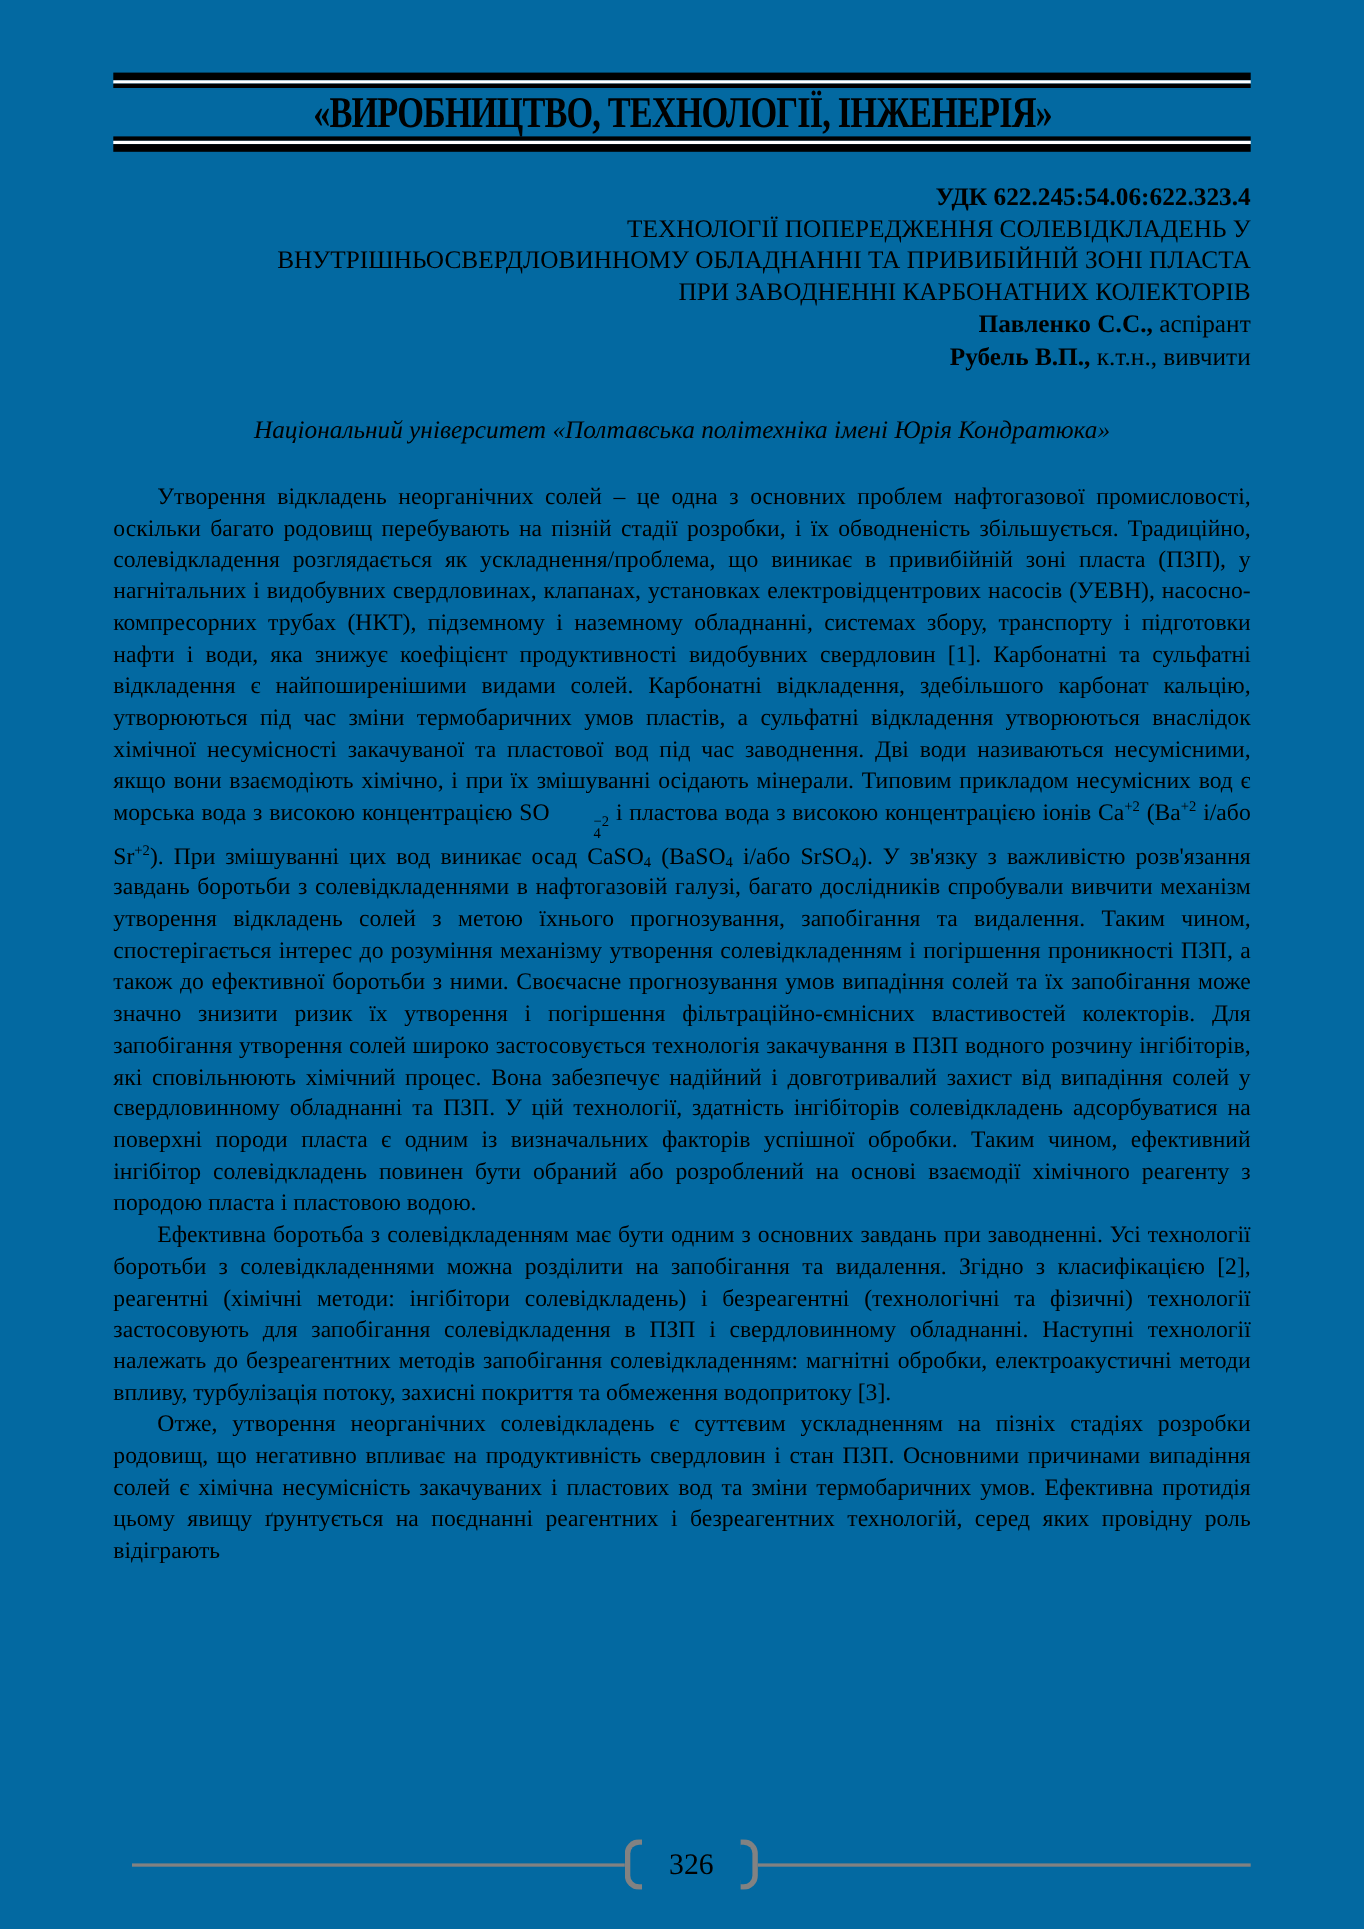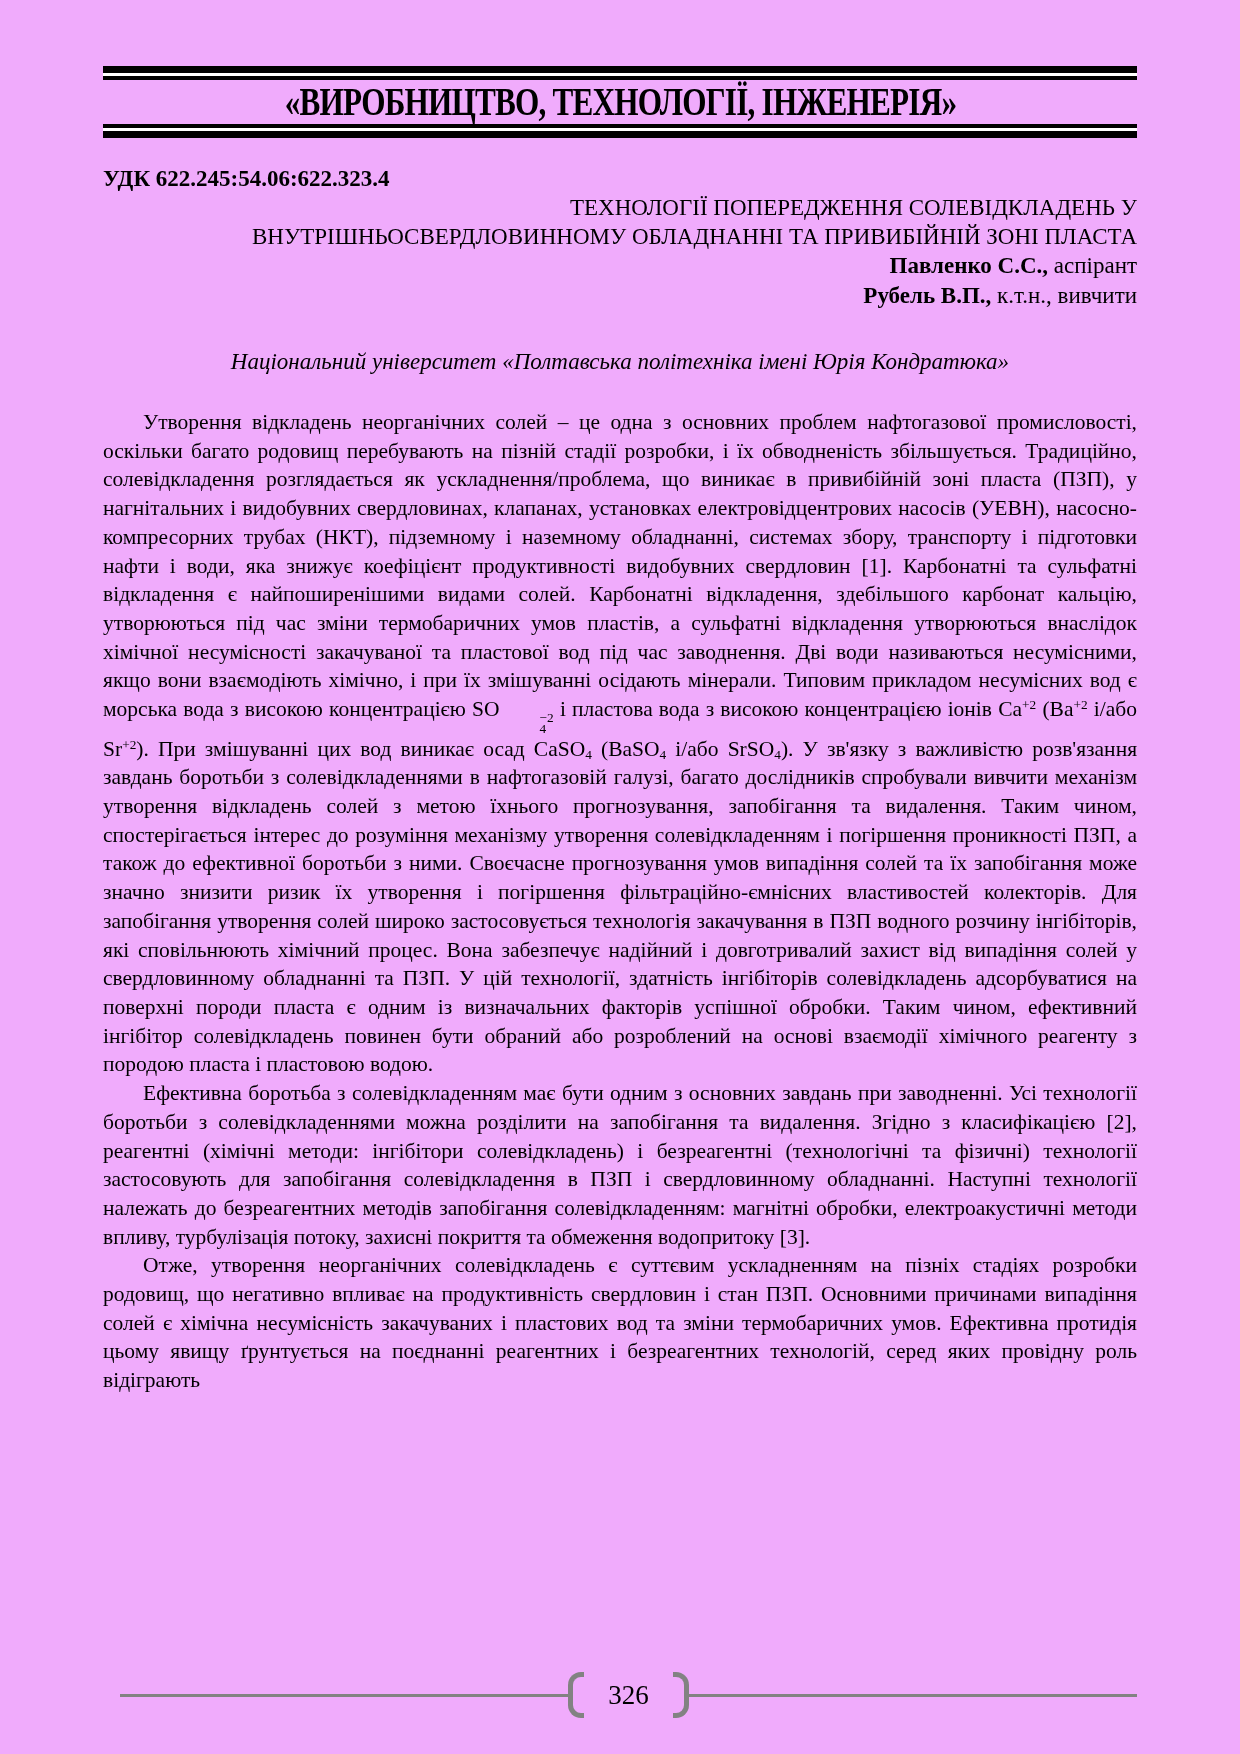--- a/index.html
+++ b/index.html
@@ -1,32 +1,32 @@
 <!DOCTYPE html>
 <html lang="uk"><head>
 <meta charset="utf-8">
 <style>
   html,body{margin:0;padding:0;background:#ffffff;}
   body{width:1240px;height:1754px;overflow:hidden;
        font-family:"Liberation Serif","DejaVu Serif",serif;color:#000;}
   .page{position:relative;box-sizing:border-box;width:1240px;height:1754px;
-        padding:66px 103px 0;background:#f0abfc;}
+        padding:66px 103px 0;background:#0369a1;}
 
   
   .banner{width:100%;}
   .bar-thick{height:7px;background:#000;}
   .bar-thin{height:4px;background:#000;}
   .bar-gap{height:3px;background:#fff;}
   .banner-title{height:44px;line-height:44px;text-align:center;
                 font-weight:bold;font-size:40px;white-space:nowrap;}
   .banner-title .squeeze{display:inline-block;transform:scaleX(0.78);
                          transform-origin:center;letter-spacing:-1px;}
 
   
-  .udc{margin-top:26px;font-weight:bold;font-size:23px;line-height:29px;}
+  .udc{margin-top:26px;font-weight:bold;font-size:23px;line-height:29px;text-align:right;}
   .article-title{text-align:right;font-size:23px;line-height:29px;}
   .authors{text-align:right;font-size:23px;line-height:30px;}
   .authors b{font-weight:bold;}
   .affiliation{text-align:center;font-style:italic;font-size:23px;line-height:30px;margin-top:36px;}
 
   
   .article-body{margin-top:31px;font-size:21.5px;line-height:28.7px;
                 text-align:justify;}
   .article-body p{margin:0;text-indent:40px;}
 
@@ -62,20 +62,21 @@
     <div class="bar-thin"></div>
     <div class="bar-gap"></div>
     <div class="bar-thick"></div>
   </div>
 
   <div class="udc">УДК 622.245:54.06:622.323.4</div>
 
   <div class="article-title">
     <div>ТЕХНОЛОГІЇ ПОПЕРЕДЖЕННЯ СОЛЕВІДКЛАДЕНЬ У</div>
     <div>ВНУТРІШНЬОСВЕРДЛОВИННОМУ ОБЛАДНАННІ ТА ПРИВИБІЙНІЙ ЗОНІ ПЛАСТА</div>
+    <div>ПРИ ЗАВОДНЕННІ КАРБОНАТНИХ КОЛЕКТОРІВ</div>
   </div>
 
   <div class="authors">
     <div><b>Павленко С.С.,</b><span> аспірант</span></div>
     <div><b>Рубель В.П.,</b><span> к.т.н., вивчити</span></div>
   </div>
 
   <div class="affiliation">Національний університет «Полтавська політехніка імені Юрія Кондратюка»</div>
 
   <div class="article-body">

